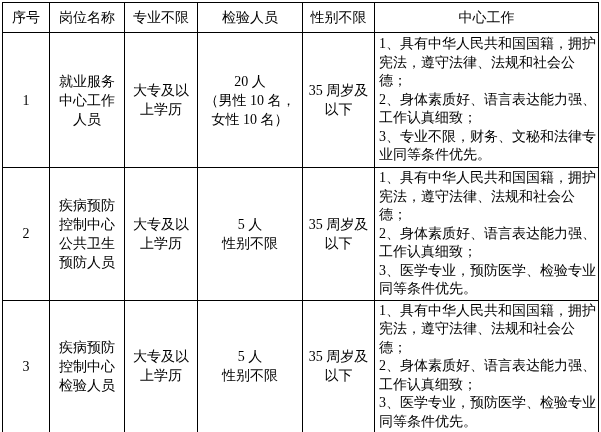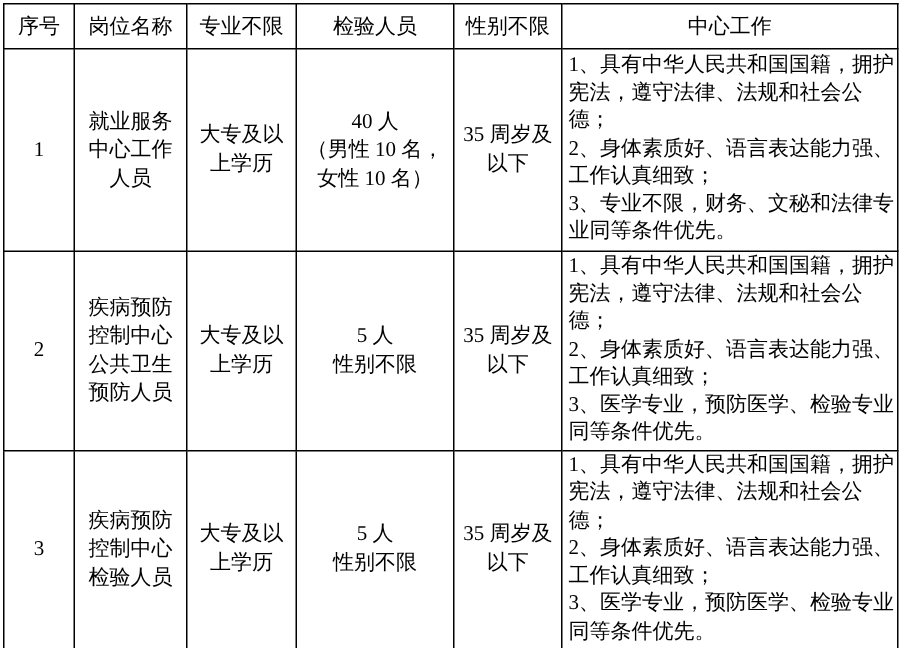--- a/index.html
+++ b/index.html
@@ -78,21 +78,21 @@
       </tr>
     </thead>
     <tbody>
       <tr class="r1">
         <td class="c">1</td>
         <td class="c">就业服务
 中心工作
 人员</td>
         <td class="c">大专及以
 上学历</td>
-        <td class="c">40 人
+        <td class="c">20 人
 （男性 10 名，
 女性 10 名）</td>
         <td class="c">35 周岁及
 以下</td>
         <td class="other">1、具有中华人民共和国国籍，拥护宪法，遵守法律、法规和社会公德；
 2、身体素质好、语言表达能力强、工作认真细致；
 3、专业不限，财务、文秘和法律专业同等条件优先。</td>
       </tr>
       <tr class="r2">
         <td class="c">2</td>

